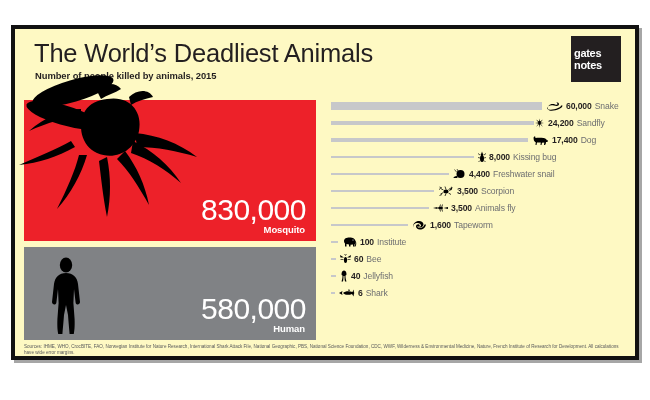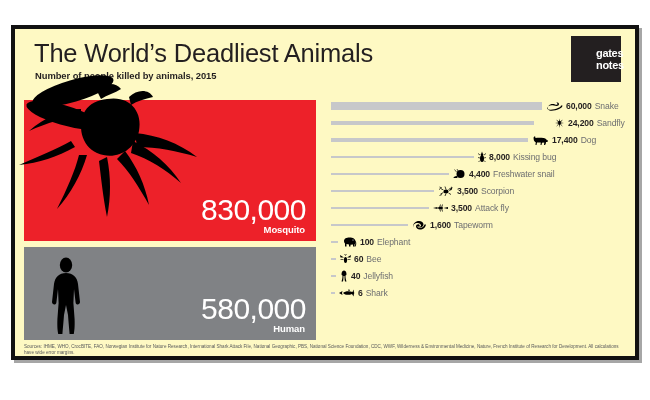--- a/index.html
+++ b/index.html
@@ -19,21 +19,21 @@
   }
   .subtitle{
     position:absolute; left:20px; top:41px;
     font-size:9.4px; font-weight:700; color:#231f20; letter-spacing:-0.05px;
     white-space:nowrap;
   }
   .logo{
     position:absolute; right:14px; top:7px; width:50px; height:46px;
     background:#231f20; color:#ffffff;
     display:flex; flex-direction:column; justify-content:center;
-    padding-left:25px; box-sizing:border-box;
+    padding-left:3px; box-sizing:border-box;
   }
   .logo span{font-size:11px; font-weight:700; line-height:12.5px; letter-spacing:-0.3px;}
 
   
   .mosquito-block{
     position:absolute; left:9px; top:71px; width:292px; height:141px;
     background:#ed2129;
   }
   .human-block{
     position:absolute; left:9px; top:218px; width:292px; height:93px;
@@ -131,21 +131,21 @@
               <path d="M2 16 C2 9 10 7 16 9 C22 11 26 10 26 6 C26 3 22 2 20 4 C22 4 23 5 23 6 C23 8 20 8 18 7 C14 5 8 6 5 10 C2 14 3 18 7 19 C12 20 20 19 26 16 C30 14 33 12 33 9 L30 9 C30 11 27 13 24 14 C18 17 10 18 6 17 Z" fill="#000"></path>
               <circle cx="21" cy="5" r="1" fill="#fff"></circle>
             </svg>
           </span>
           <span class="r-num">60,000</span>
           <span class="r-name">Snake</span>
         </div>
       </div>
       <div class="row">
         <div class="bar" style="width: 203px; height: 4px; background: rgb(199, 200, 202);"></div>
-        <div class="row-label" style="left: 223px; align-items: center;">
+        <div class="row-label" style="left: 203px; align-items: center;">
           <span class="r-icon">
             <svg width="11" height="11" viewBox="0 0 22 22">
               <path d="M11 2 L12 8 L18 4 L13 10 L20 11 L13 12 L18 19 L12 13 L11 21 L10 13 L4 19 L9 12 L2 11 L9 10 L4 4 L10 8 Z" fill="#000"></path>
               <ellipse cx="11" cy="11" rx="2" ry="3.4" fill="#000"></ellipse>
             </svg>
           </span>
           <span class="r-num">24,200</span>
           <span class="r-name">Sandfly</span>
         </div>
       </div>
@@ -209,21 +209,21 @@
         <div class="row-label" style="left: 102px;">
           <span class="r-icon">
             <svg width="15" height="8" viewBox="0 0 30 16">
               <path d="M0 8 L9 6 L9 10 Z" fill="#000"></path>
               <ellipse cx="15" cy="8" rx="5" ry="2.6" fill="#000"></ellipse>
               <path d="M13 8 L15 1 M17 8 L19 1 M13 8 L15 15 M17 8 L19 15" stroke="#000" stroke-width="1.5"></path>
               <path d="M21 8 L30 6 L30 10 Z" fill="#000"></path>
             </svg>
           </span>
           <span class="r-num">3,500</span>
-          <span class="r-name">Attack fly</span>
+          <span class="r-name">Animals fly</span>
         </div>
       </div>
       <div class="row">
         <div class="bar" style="width: 77px; height: 2px; background: rgb(199, 200, 202);"></div>
         <div class="row-label" style="left: 81px; justify-content: flex-end;">
           <span class="r-icon">
             <svg width="15" height="11" viewBox="0 0 30 22">
               <path d="M3 18 C1 13 4 8 9 7 C14 6 18 9 18 12 C18 14 16 15 14 14 C16 13 16 11 14 10 C11 9 8 11 8 14 C8 17 11 20 16 20 C22 20 27 16 28 10 L25 10 C24 14 20 17 16 17 C13 17 11 15 11 14 C11 13 12 12.5 13 13 C12 14 13 16 16 16 C20 16 23 13 23 10 C23 6 19 3 14 3 C7 3 2 8 2 14 Z" fill="#000"></path>
             </svg>
           </span>
@@ -235,21 +235,21 @@
         <div class="bar" style="width: 7px; height: 2px; background: rgb(199, 200, 202);"></div>
         <div class="row-label" style="left: 11px;">
           <span class="r-icon">
             <svg width="15" height="11" viewBox="0 0 30 22">
               <path d="M4 9 C4 4 9 2 15 2 C22 2 27 5 27 10 C27 13 26 15 25 16 L25 20 L22 20 L22 16 L17 16.5 L17 20 L14 20 L14 16 L9 15 L9 20 L6 20 L6 14 C5 13 4 11 4 9 Z" fill="#000"></path>
               <path d="M27 9 C29 11 29 16 27 20 L25 20 C27 16 27 12 26 10 Z" fill="#000"></path>
               <circle cx="22" cy="7" r="1.1" fill="#fff"></circle>
             </svg>
           </span>
           <span class="r-num">100</span>
-          <span class="r-name">Elephant</span>
+          <span class="r-name">Institute</span>
         </div>
       </div>
       <div class="row">
         <div class="bar" style="width: 5px; height: 2px; background: rgb(199, 200, 202);"></div>
         <div class="row-label" style="left: 9px;">
           <span class="r-icon">
             <svg width="11" height="10" viewBox="0 0 22 20">
               <ellipse cx="11" cy="12" rx="3.2" ry="6" fill="#000"></ellipse>
               <path d="M8 7 L0 2 L1 7 Z M14 7 L22 2 L21 7 Z" fill="#000"></path>
               <path d="M11 3 L9 0 M11 3 L13 0" stroke="#000" stroke-width="1.2"></path>

